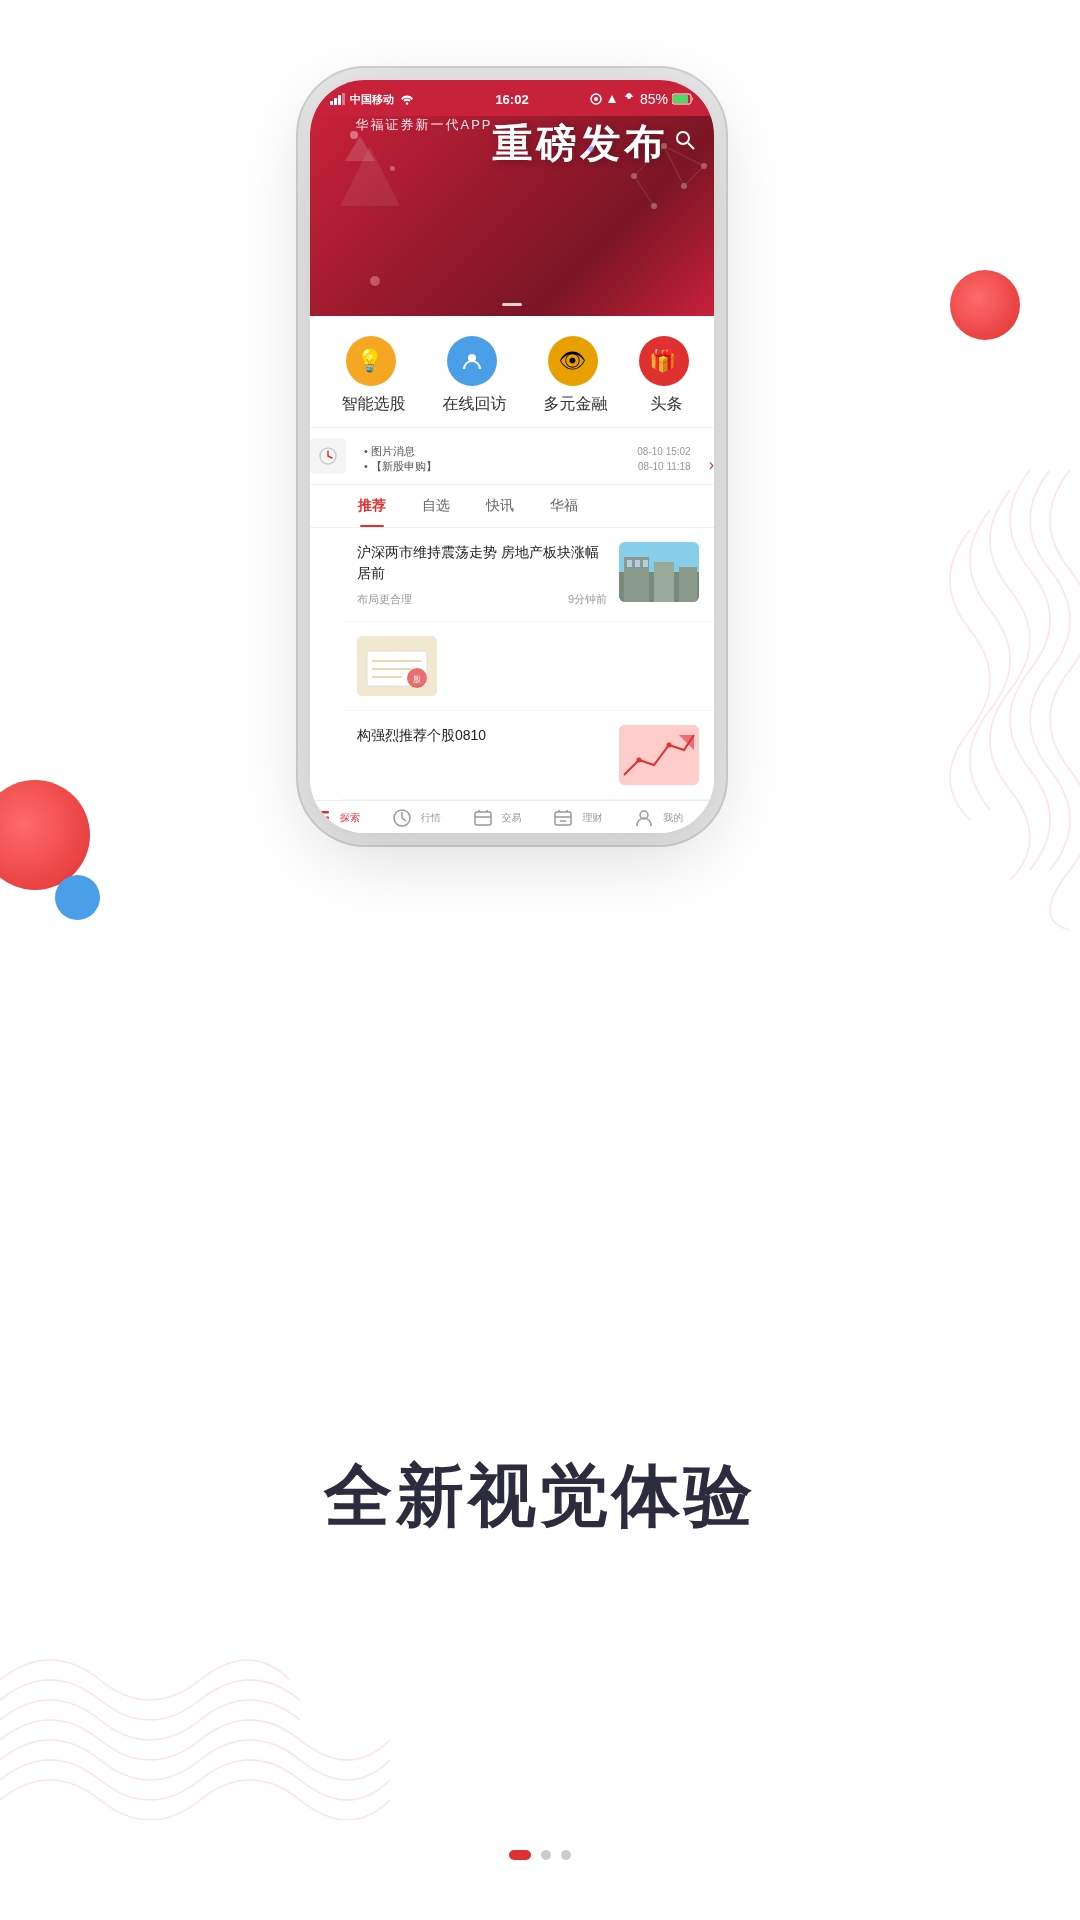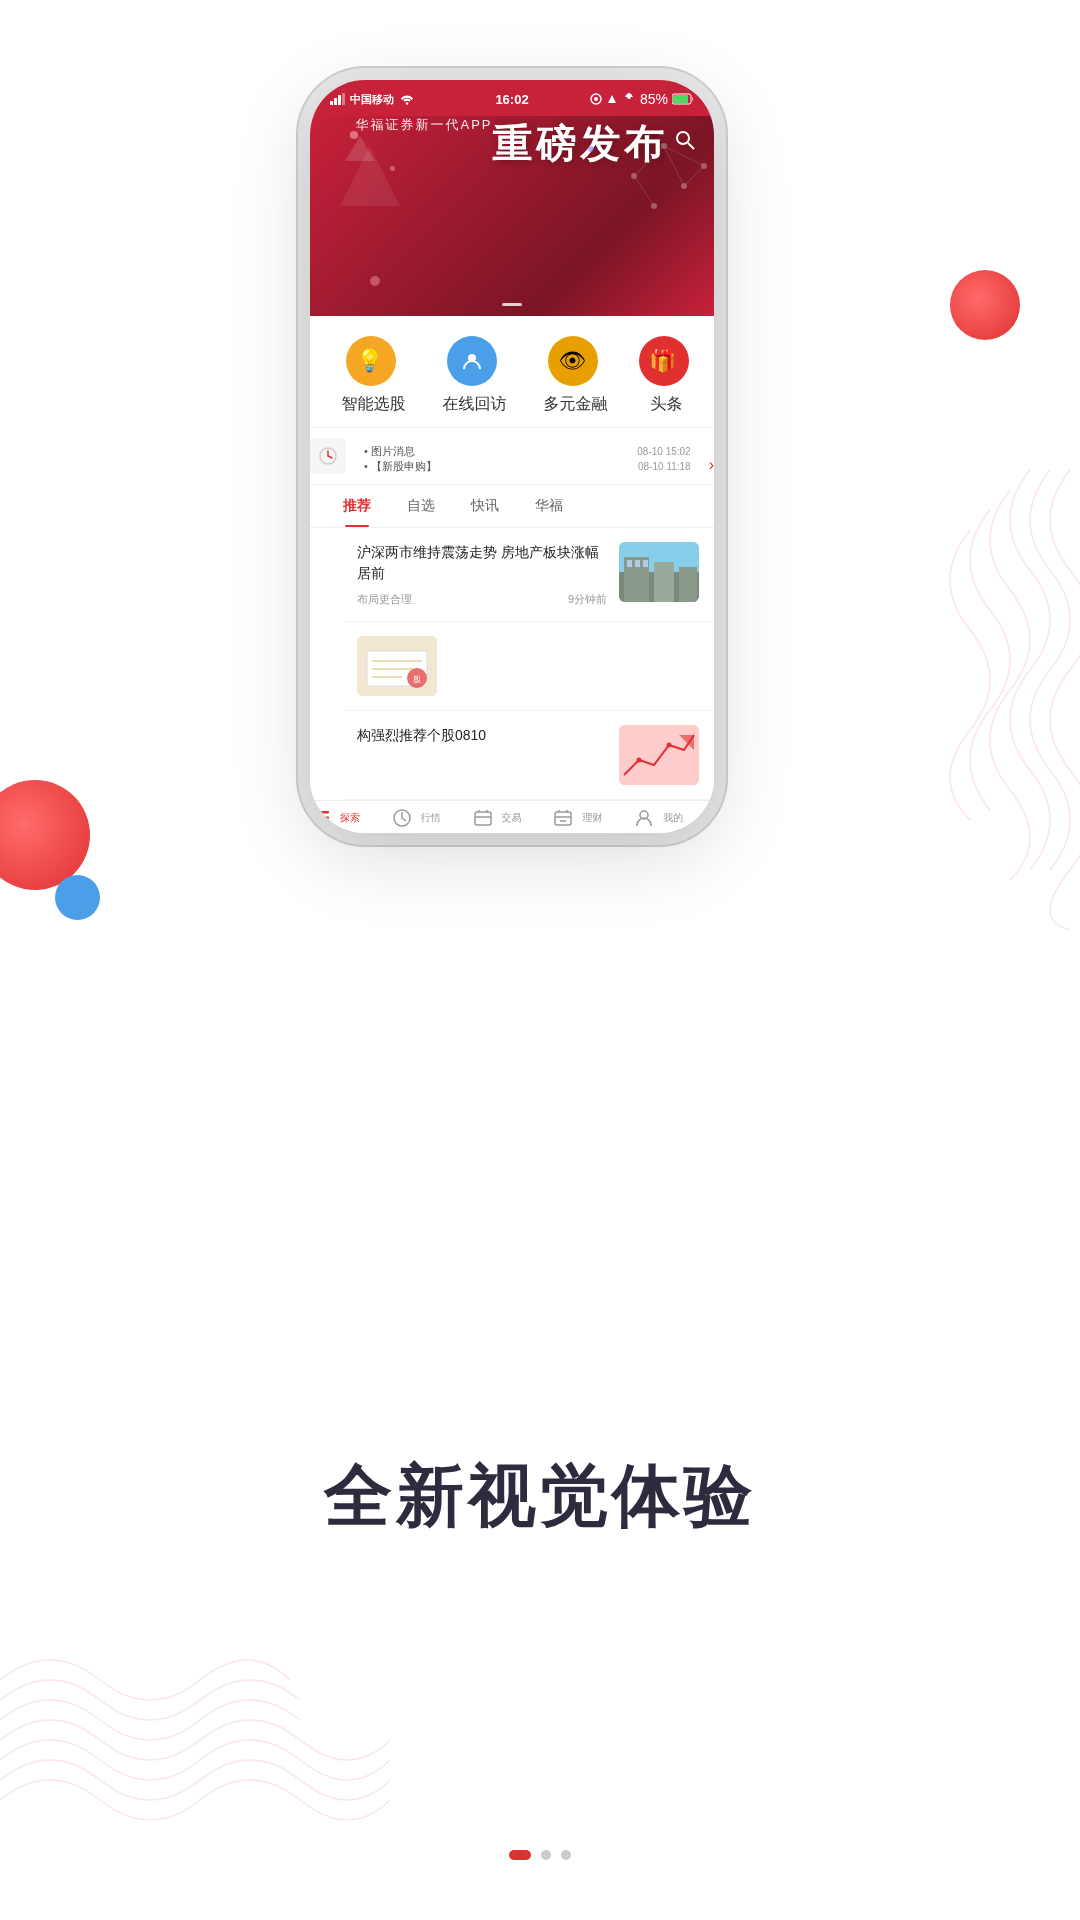--- a/index.html
+++ b/index.html
@@ -226,21 +226,21 @@
     .ticker-arrow {
       color: #e03030;
       font-size: 16px;
       flex-shrink: 0;
     }
 
     
     .content-tabs {
       background: #fff;
       display: flex;
-      padding: 0 15px;
+      padding: 0 30px;
       border-bottom: 1px solid #f0f0f0;
       text-align: right;
     }
     .tab-item {
       padding: 12px 18px;
       font-size: 14px;
       color: #666;
       position: relative;
       cursor: pointer;
     }

